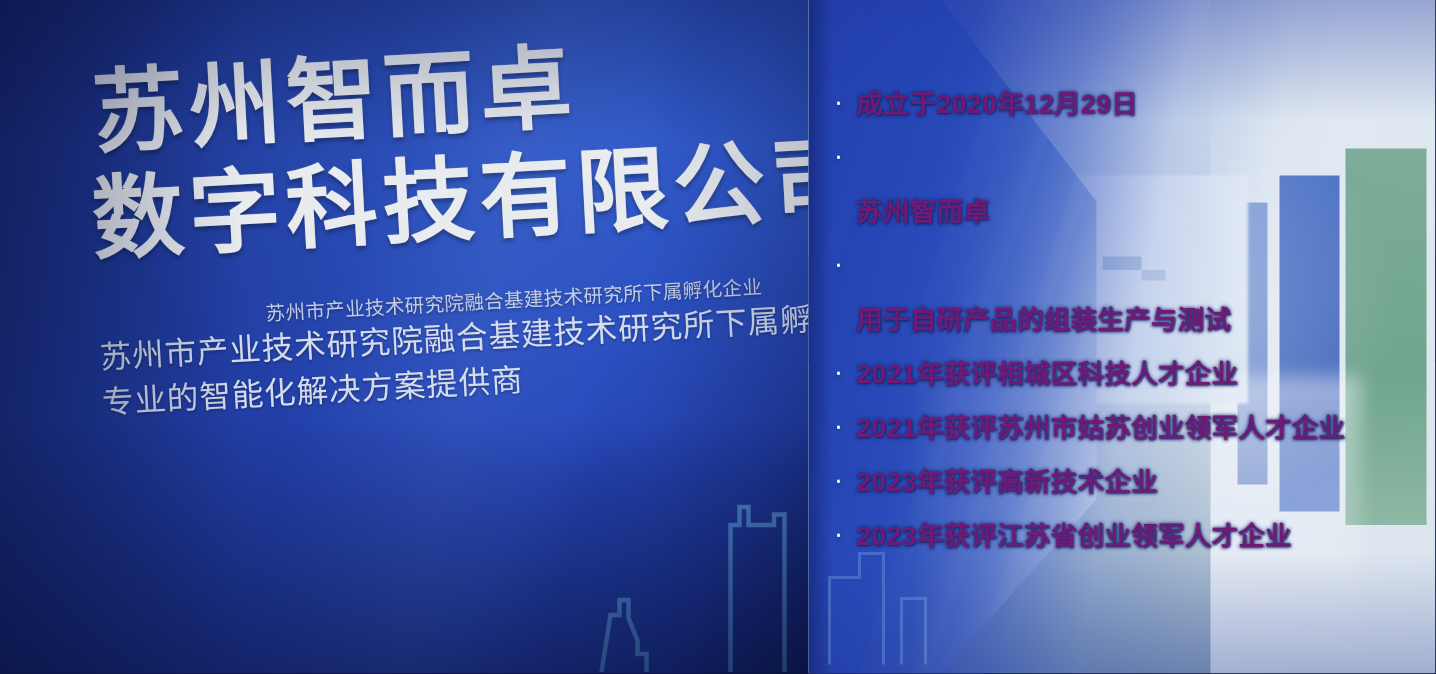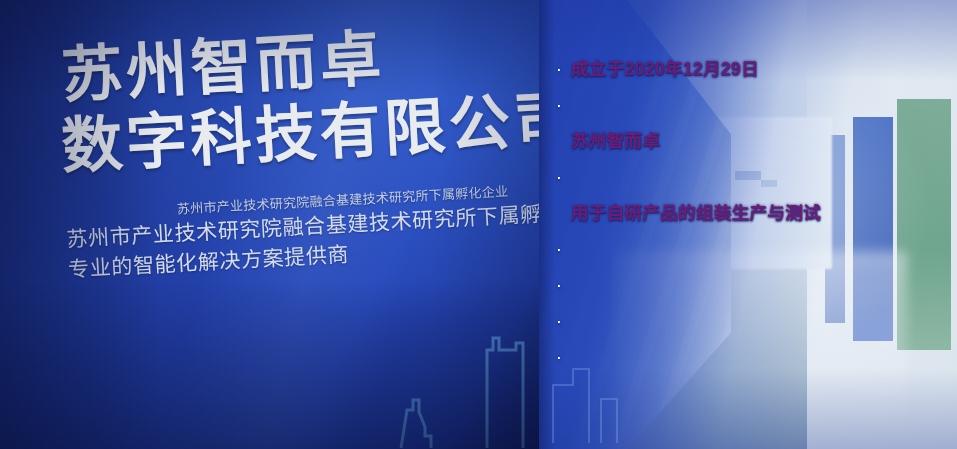--- a/index.html
+++ b/index.html
@@ -302,30 +302,34 @@
         <span class="bullet-dot">·</span>
       </div>
 
       <div class="bullet-row">
         <span class="bullet-dot blank">·</span>
         <span class="bullet-text">用于自研产品的组装生产与测试</span>
       </div>
 
       <div class="bullet-row">
         <span class="bullet-dot">·</span>
-      </div>
-
-      <div class="bullet-row">
-        <span class="bullet-dot">·</span>
-      </div>
-
-      <div class="bullet-row">
-        <span class="bullet-dot">·</span>
-      </div>
-
-      <div class="bullet-row">
-        <span class="bullet-dot">·</span>
+        <span class="bullet-text">2021年获评相城区科技人才企业</span>
+      </div>
+
+      <div class="bullet-row">
+        <span class="bullet-dot">·</span>
+        <span class="bullet-text">2021年获评苏州市姑苏创业领军人才企业</span>
+      </div>
+
+      <div class="bullet-row">
+        <span class="bullet-dot">·</span>
+        <span class="bullet-text">2023年获评高新技术企业</span>
+      </div>
+
+      <div class="bullet-row">
+        <span class="bullet-dot">·</span>
+        <span class="bullet-text">2023年获评江苏省创业领军人才企业</span>
       </div>
 
     </div>
   </div>
 
 </div>
 
 </body></html>

